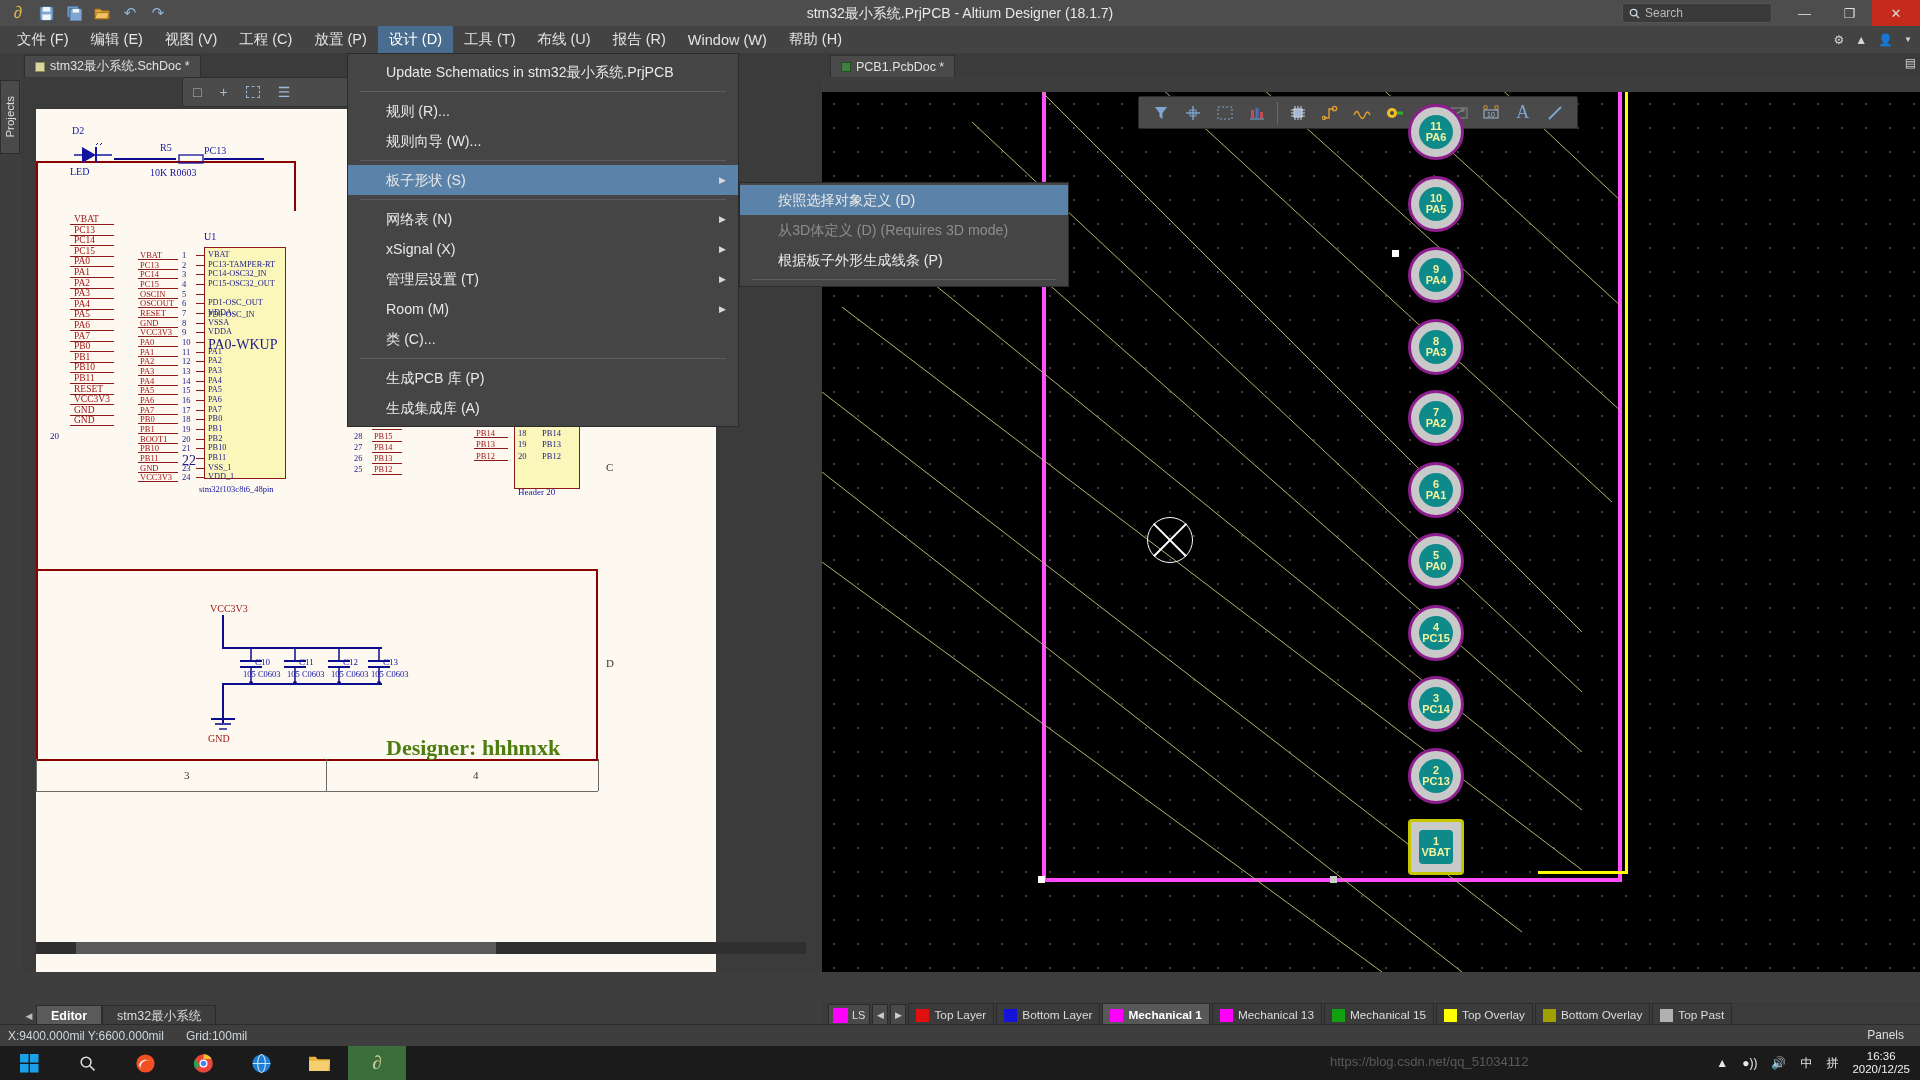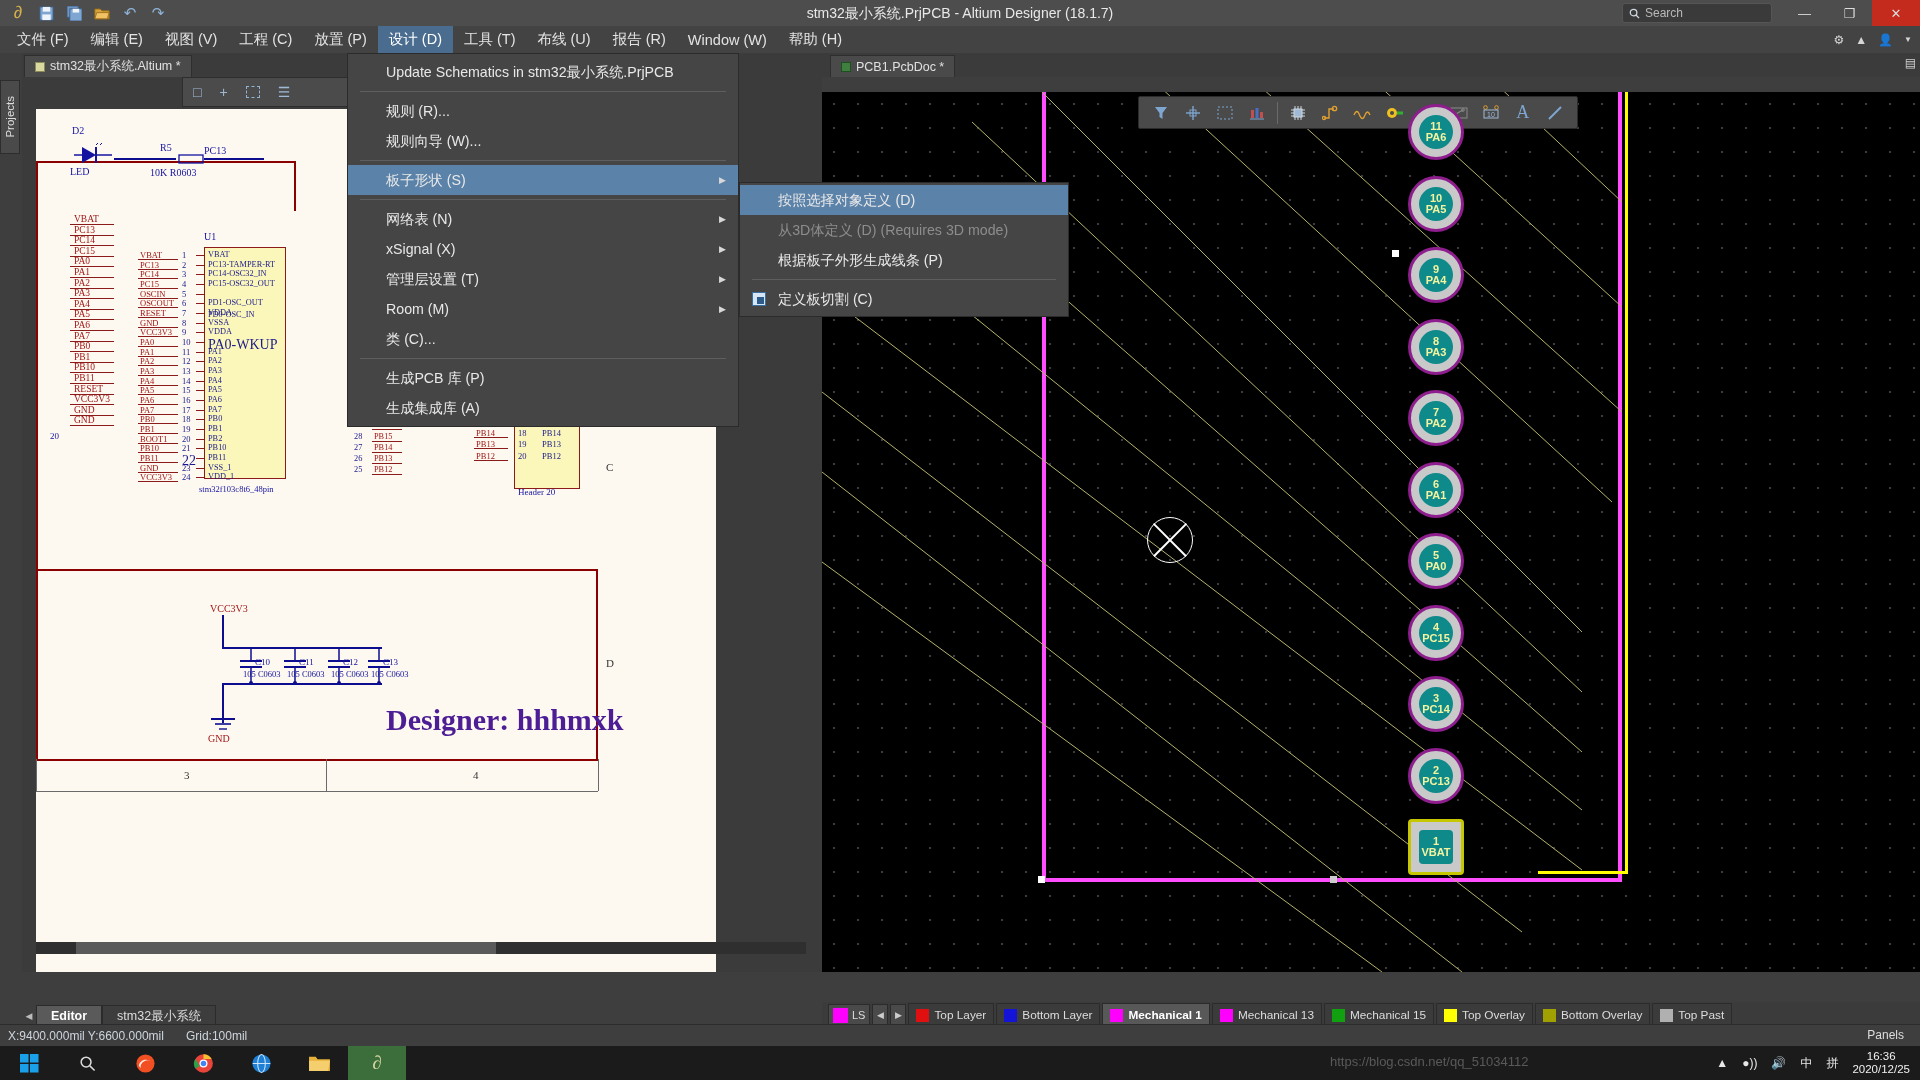--- a/index.html
+++ b/index.html
@@ -91,22 +91,22 @@
   .net-red { color:#a01818; font-size:9.5px; }
   .pin-blue { color:#1a1a8c; font-size:9.5px; }
   .pin-num { color:#1a1a8c; font-size:9px; }
   .lbl-blue { color:#1414a0; font-size:10px; }
   .wire { position:absolute; background:#0d0d8f; }
   .uline { position:absolute; background:#8b1a1a; height:1px; }
   .chip {
     position:absolute; background:#fbf7bb; border:1px solid #8b1a1a;
   }
   .designer {
-    position:absolute; color:#4c1d95; font-family:"Liberation Serif", serif;
-    font-size:30px; font-weight:bold;
+    position:absolute; color:#4d7c0f; font-family:"Liberation Serif", serif;
+    font-size:22px; font-weight:bold;margin-top:32px;
   }
   .sch-hscroll {
     position:absolute; left:14px; bottom:18px; width:770px; height:12px; background:#2f2f2f;
   }
   .sch-hscroll .thumb { position:absolute; left:40px; top:0; width:420px; height:12px; background:#5a5a5a; }
 
   
   .pcb-wrap {
     position:absolute; left:822px; top:92px; width:1098px; height:880px;
     background:#000; overflow:hidden;
@@ -292,21 +292,21 @@
     </div>
   </div>
 
   <div class="projects-tab">
     <span>Projects</span>
   </div>
 
   <div class="doctabs">
     <div class="dtab sch" style="margin-left:2px;">
       <span class="sq"></span>
-      <span>stm32最小系统.Altium *</span>
+      <span>stm32最小系统.SchDoc *</span>
     </div>
     <div class="dtab pcb dtab-pcb-pos">
       <span class="sq"></span>
       <span>PCB1.PcbDoc *</span>
     </div>
     <div class="panels-corner">▤</div>
   </div>
 
   <div class="sch-wrap">
 
@@ -1004,19 +1004,15 @@
     <div class="mrow hl">
       <span>按照选择对象定义 (D)</span>
     </div>
     <div class="mrow disabled">
       <span>从3D体定义 (D) (Requires 3D mode)</span>
     </div>
     <div class="mrow">
       <span>根据板子外形生成线条 (P)</span>
     </div>
     <div class="msep"></div>
-    <div class="mrow">
-      <span class="micon"></span>
-      <span>定义板切割 (C)</span>
-    </div>
   </div>
 
 </div>
 
 </body></html>

